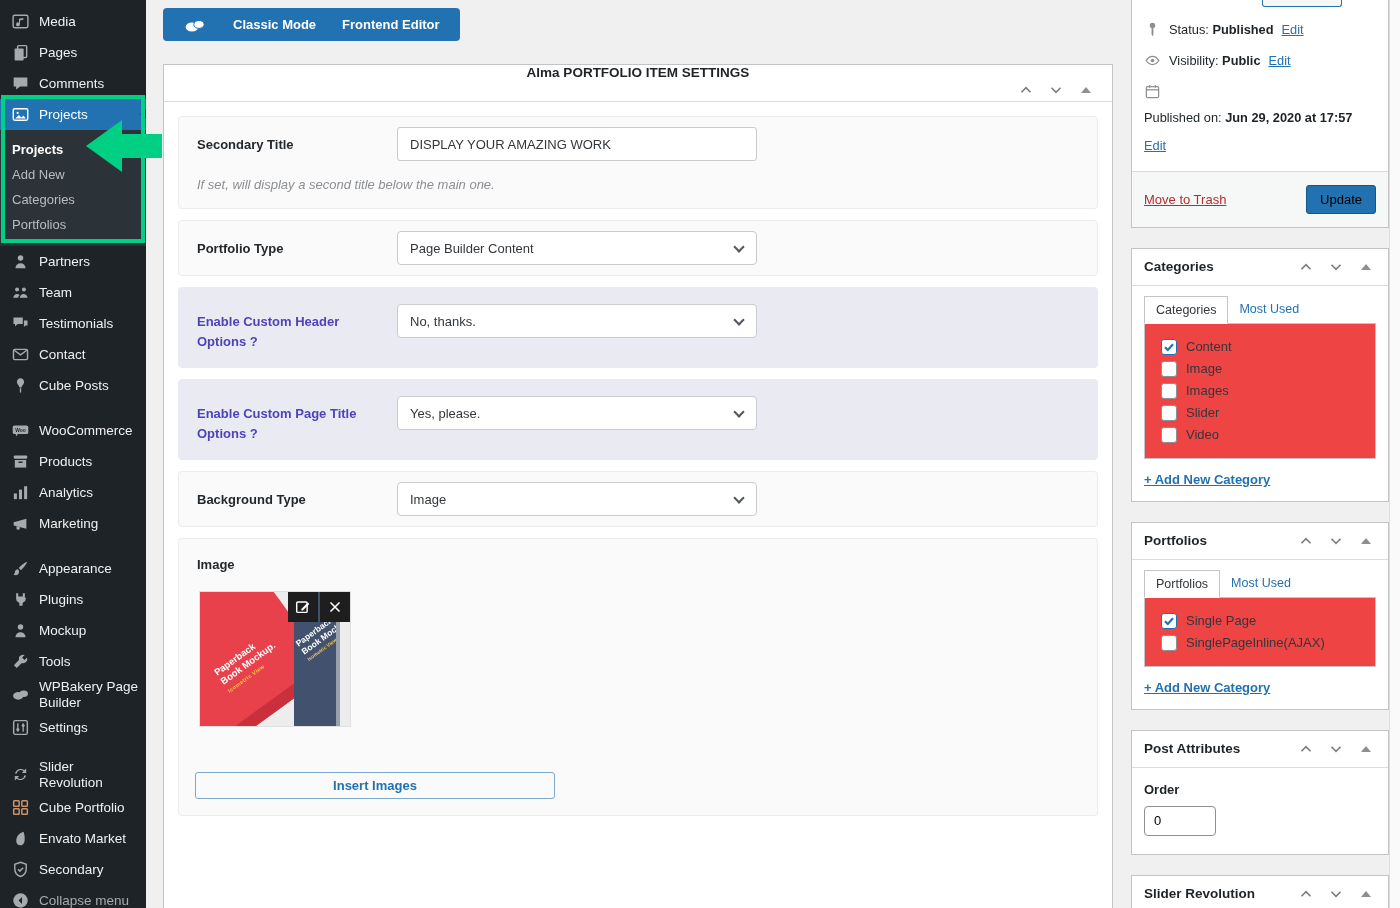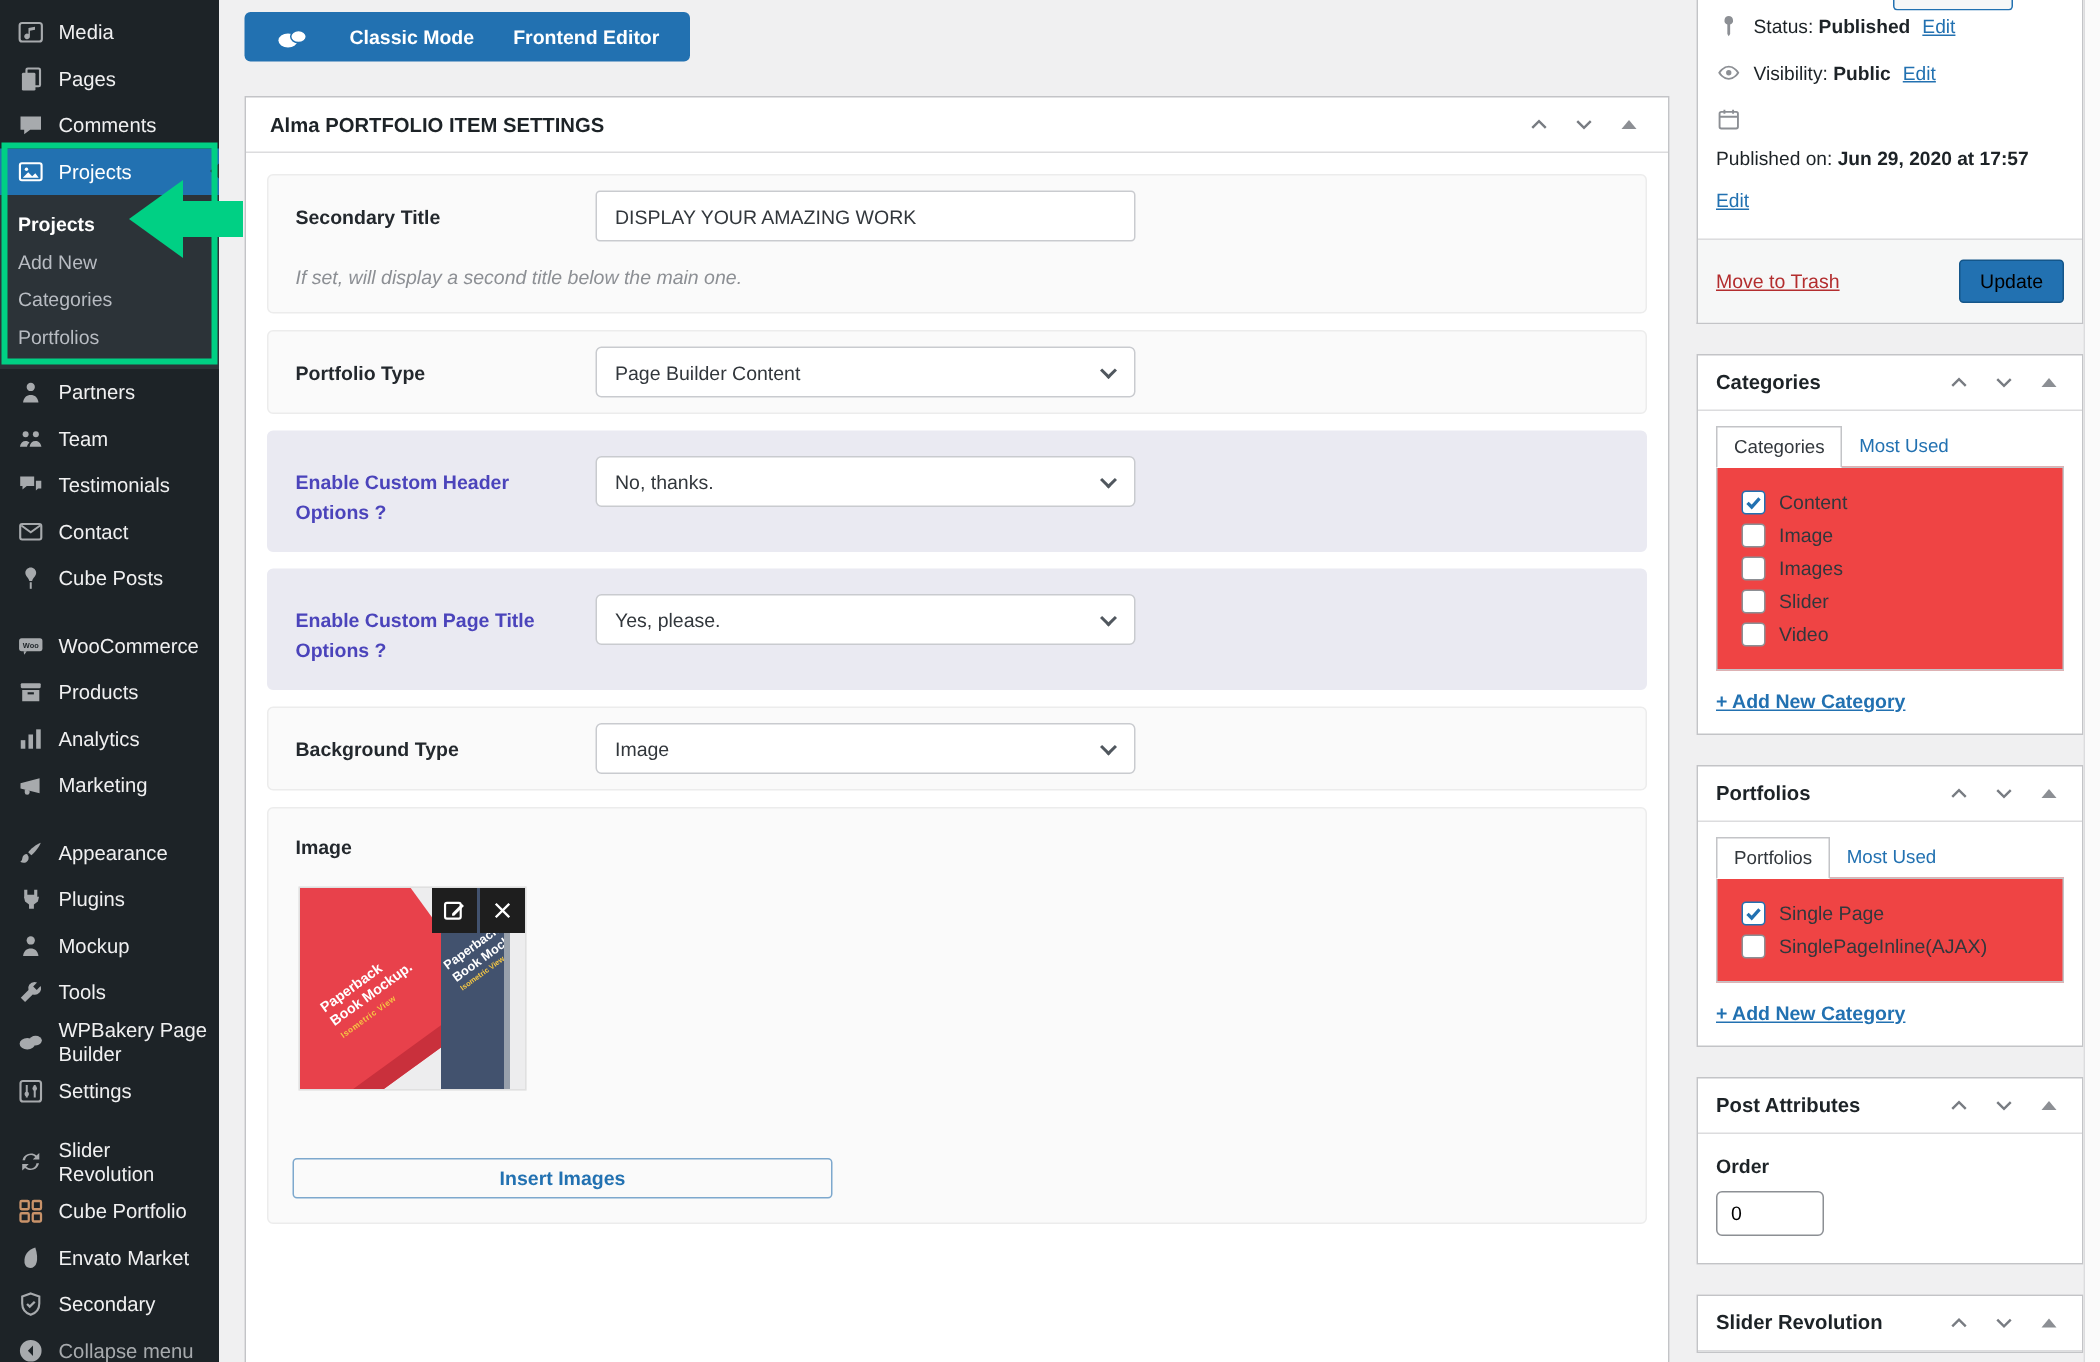--- a/index.html
+++ b/index.html
@@ -25,21 +25,21 @@
   .hl-arrow { position:absolute; left:86px; top:120px; width:76px; height:52px; z-index:10; pointer-events:none; }
   .hl-arrow .ga-head { position:absolute; left:0; top:0; width:0; height:0; border-top:26px solid transparent; border-bottom:26px solid transparent; border-right:36px solid #00d084; }
   .hl-arrow .ga-shaft { position:absolute; left:34px; top:14px; width:42px; height:24px; background:#00d084; }
 
   
   .main-col { position:absolute; left:163px; top:0; width:950px; }
   .wpb-bar { margin-top:8px; height:33px; display:inline-flex; align-items:center; gap:26px; padding:0 20px; background:#2271b1; border-radius:4px; }
   .wpb-logo svg { width:24px; height:20px; display:block; }
   .wpb-mode { color:#fff; font-size:13px; font-weight:bold; white-space:nowrap; cursor:pointer; }
   .panel { margin-top:23px; background:#fff; border:1px solid #c3c4c7; min-height:845px; }
-  .panel-header { height:37px; display:flex; align-items:center; padding:0 16px; border-bottom:1px solid #dcdcde; }
+  .panel-header { height:37px; display:flex; align-items:center; padding:0 16px; border-bottom:1px solid #dcdcde;flex-direction:column; }
   .panel-title { font-size:13.5px; font-weight:bold; color:#1d2327; }
   .hdr-controls { margin-left:auto; display:flex; align-items:center; gap:10px; }
   .hdr-controls .hc { width:20px; height:20px; display:flex; align-items:center; justify-content:center; cursor:pointer; }
   .hdr-controls svg { width:18px; height:18px; }
   .tri-up { width:0; height:0; border-left:5px solid transparent; border-right:5px solid transparent; border-bottom:6px solid #8c8f94; }
   .panel-body { padding:14px; }
   .field-row { background:#fafafa; border:1px solid #ececec; border-radius:4px; margin-bottom:11px; padding:10px 16px; display:flex; flex-wrap:wrap; align-items:flex-start; }
   .field-row.hl { background:#eaeaf2; border-color:#eaeaf2; padding:16px; }
   .field-label { width:202px; padding:8px 18px 0 2px; font-weight:bold; font-size:13px; color:#23282d; line-height:1.5; }
   .field-row.hl .field-label { color:#4b44bb; }
@@ -56,21 +56,21 @@
   .thumb-navy { position:absolute; right:10px; top:0; width:46px; height:100%; background:#42526e; border-right:4px solid #98a0ab; overflow:hidden; }
   .thumb-navy-text { position:absolute; left:2px; top:28px; transform:rotate(-36deg); color:#fff; font-weight:bold; font-size:8.5px; line-height:1.2; width:60px; }
   .thumb-navy-sub { display:block; color:#f5c744; font-size:5px; font-weight:bold; margin-top:1px; }
   .thumb-actions { position:absolute; top:0; right:0; display:flex; gap:2px; z-index:3; }
   .thumb-btn { width:30px; height:30px; background:#1e1e1e; display:flex; align-items:center; justify-content:center; cursor:pointer; }
   .thumb-btn svg { width:18px; height:18px; }
   .insert-btn { margin-top:45px; width:360px; height:27px; border:1px solid #7da8cd; border-radius:3px; background:transparent; color:#2271b1; font-weight:bold; font-size:13px; display:flex; align-items:center; justify-content:center; cursor:pointer; }
 
   
   .right-col { position:absolute; left:1131px; top:0; width:258px; }
-  .pub-box { background:#fff; border:1px solid #c3c4c7; border-top:none; position:relative; padding-top:2px; }
+  .pub-box { background:#fff; border:1px solid #c3c4c7; border-top:none; position:relative; padding-top:14px; }
   .preview-sliver { position:absolute; top:0; left:130px; width:80px; height:7px; border:1px solid #2271b1; border-top:none; border-radius:0 0 3px 3px; background:#f6f7f7; }
   .pub-row { display:flex; align-items:flex-start; gap:8px; padding:6px 12px; font-size:12.8px; color:#1d2327; flex-wrap:wrap; line-height:1.5; }
   .pub-row .pi { width:17px; height:17px; color:#8c8f94; flex:none; margin-top:1px; }
   .pub-row .pi svg { width:17px; height:17px; display:block; }
   .pub-text { white-space:nowrap; }
   .pub-val { font-weight:bold; }
   .edit-link { color:#2271b1; text-decoration:underline; cursor:pointer; white-space:nowrap; }
   .pub-actions { margin-top:10px; border-top:1px solid #dcdcde; background:#f6f7f7; padding:13px 12px; display:flex; justify-content:space-between; align-items:center; }
   .trash-link { color:#b32d2e; font-size:13px; text-decoration:underline; cursor:pointer; }
   .update-btn { background:#2271b1; color:#000000; border:1px solid #14568a; border-radius:3px; padding:6px 13px; font-size:13px; font-family:"Liberation Sans", sans-serif; cursor:pointer; }

